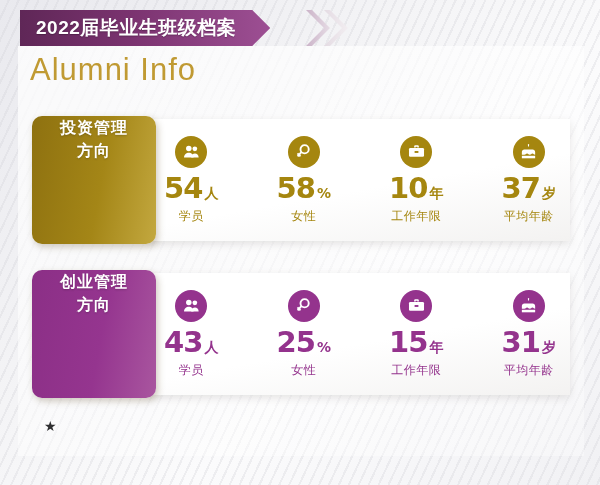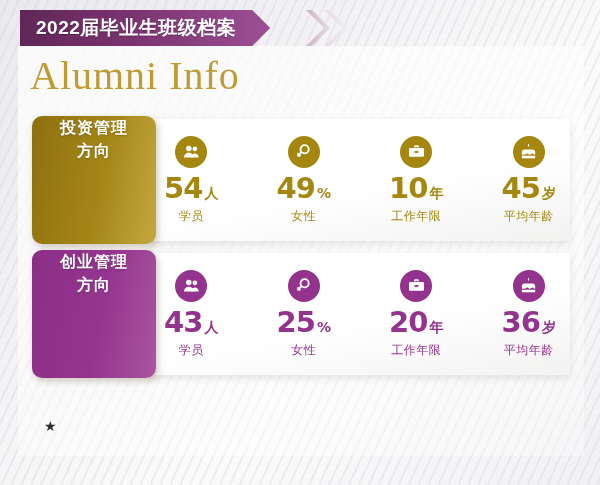--- a/index.html
+++ b/index.html
@@ -44,30 +44,30 @@
     clip-path:polygon(0 0,6px 0,100% 50%,6px 100%,0 100%,18px 50%);
   }
   .chev1{left:306px;}
   .chev1 i{background:linear-gradient(90deg,#cbb3c8,#e6dce5);}
   .chev2{left:324px;}
   .chev2 i{background:linear-gradient(90deg,#e4dbe3,#f2eef1);}
 
   
   .alumni{
     position:absolute;left:30px;top:52px;
-    font-size:40px;color:#c09a33;letter-spacing:1px;
-    font-family:Liberation Serif, serif;font-weight:300;
+    font-size:31px;color:#c09a33;letter-spacing:1px;
+    font-family:Liberation Sans, sans-serif;font-weight:300;
   }
 
   
   .row{
     position:absolute;left:32px;width:538px;height:128px;display:flex;
   }
   .row-gold{top:116px;}
-  .row-purple{top:250px;}
+  .row-purple{top:270px;}
 
   .label-box{
     width:124px;height:128px;border-radius:10px;
     display:flex;align-items:flex-start;justify-content:center;
     box-shadow:2px 3px 7px rgba(90,70,30,.28);
     position:relative;z-index:2;
   }
   .row-gold .label-box{background:linear-gradient(100deg,#8e7110 0%,#a48617 55%,#c3a83f 100%);}
   .row-purple .label-box{background:linear-gradient(100deg,#8b2f86 0%,#95358f 55%,#a9569f 100%);}
   .label-text{
@@ -158,21 +158,21 @@
 
       <div class="stat">
         <div class="badge">
           <svg width="19" height="19" viewBox="0 0 24 24" fill="none" stroke="#fff" stroke-width="2.4">
             <circle cx="13.4" cy="9.2" r="5.2"></circle>
             <line x1="9.3" y1="12.9" x2="4.6" y2="18.2"></line>
             <line x1="4.4" y1="14.4" x2="8.2" y2="18.2"></line>
           </svg>
         </div>
         <div class="value">
-          <span class="num">49</span>
+          <span class="num">58</span>
           <span class="unit">%</span>
         </div>
         <div class="caption">女性</div>
       </div>
 
       <div class="stat">
         <div class="badge">
           <svg width="19" height="19" viewBox="0 0 24 24" fill="#fff">
             <rect x="2.5" y="7.5" width="19" height="11" rx="1.6"></rect>
             <path d="M9 7V5.6A1.6 1.6 0 0 1 10.6 4h2.8A1.6 1.6 0 0 1 15 5.6V7h-2V6h-2v1z"></path>
@@ -188,21 +188,21 @@
 
       <div class="stat">
         <div class="badge">
           <svg width="19" height="19" viewBox="0 0 24 24" fill="#fff">
             <rect x="11.3" y="2.4" width="1.4" height="3.4" rx="0.7"></rect>
             <path d="M3.6 17.4h16.8v3.2H3.6z"></path>
             <path d="M3.6 12.6c0-1.9 1.4-3.2 3.2-3.2h10.4c1.8 0 3.2 1.3 3.2 3.2v3.4c-1.6 0-1.9-1.6-3.4-1.6s-1.8 1.6-3.4 1.6-1.8-1.6-3.4-1.6-1.8 1.6-3.4 1.6S5.2 16 3.6 16z"></path>
           </svg>
         </div>
         <div class="value">
-          <span class="num">45</span>
+          <span class="num">37</span>
           <span class="unit">岁</span>
         </div>
         <div class="caption">平均年龄</div>
       </div>
 
     </div>
   </div>
 
   <div class="row row-purple">
     <div class="label-box">
@@ -246,36 +246,36 @@
 
       <div class="stat">
         <div class="badge">
           <svg width="19" height="19" viewBox="0 0 24 24" fill="#fff">
             <rect x="2.5" y="7.5" width="19" height="11" rx="1.6"></rect>
             <path d="M9 7V5.6A1.6 1.6 0 0 1 10.6 4h2.8A1.6 1.6 0 0 1 15 5.6V7h-2V6h-2v1z"></path>
             <rect x="9.6" y="11.4" width="4.8" height="2.4" fill="#94338d"></rect>
           </svg>
         </div>
         <div class="value">
-          <span class="num">20</span>
+          <span class="num">15</span>
           <span class="unit">年</span>
         </div>
         <div class="caption">工作年限</div>
       </div>
 
       <div class="stat">
         <div class="badge">
           <svg width="19" height="19" viewBox="0 0 24 24" fill="#fff">
             <rect x="11.3" y="2.4" width="1.4" height="3.4" rx="0.7"></rect>
             <path d="M3.6 17.4h16.8v3.2H3.6z"></path>
             <path d="M3.6 12.6c0-1.9 1.4-3.2 3.2-3.2h10.4c1.8 0 3.2 1.3 3.2 3.2v3.4c-1.6 0-1.9-1.6-3.4-1.6s-1.8 1.6-3.4 1.6-1.8-1.6-3.4-1.6-1.8 1.6-3.4 1.6S5.2 16 3.6 16z"></path>
           </svg>
         </div>
         <div class="value">
-          <span class="num">36</span>
+          <span class="num">31</span>
           <span class="unit">岁</span>
         </div>
         <div class="caption">平均年龄</div>
       </div>
 
     </div>
   </div>
 
   <div class="footnote">
     <span class="star">★</span>

